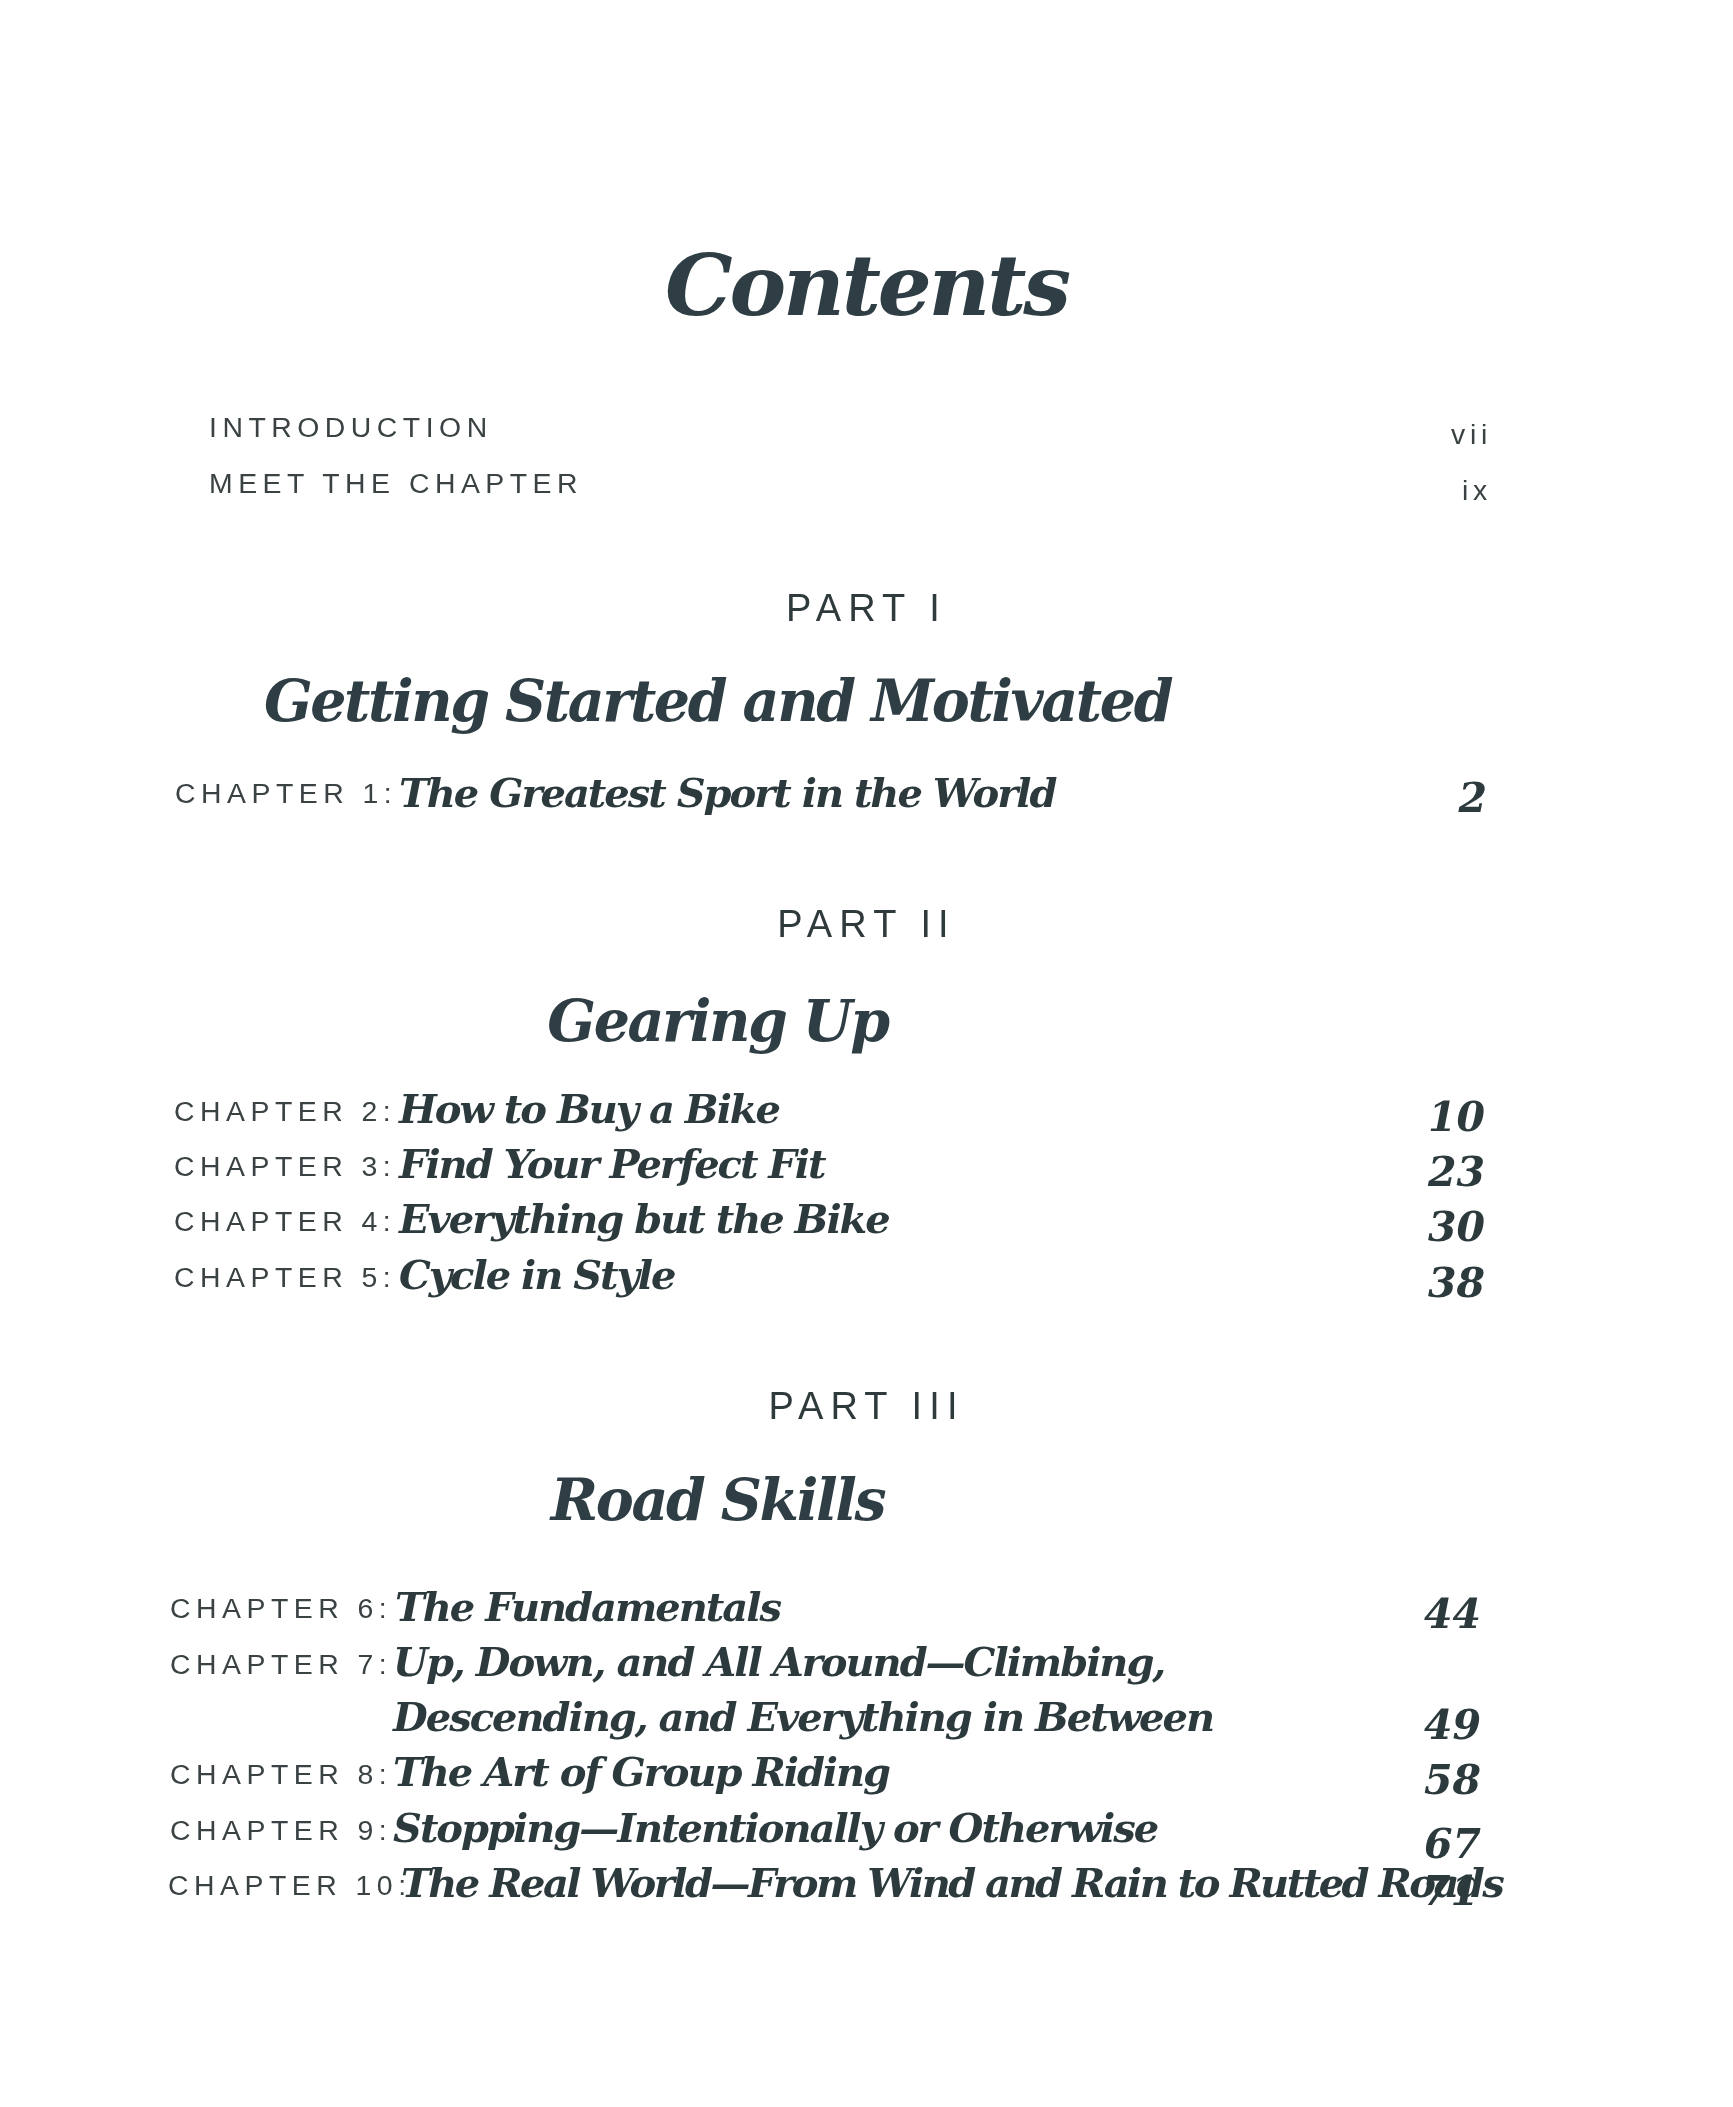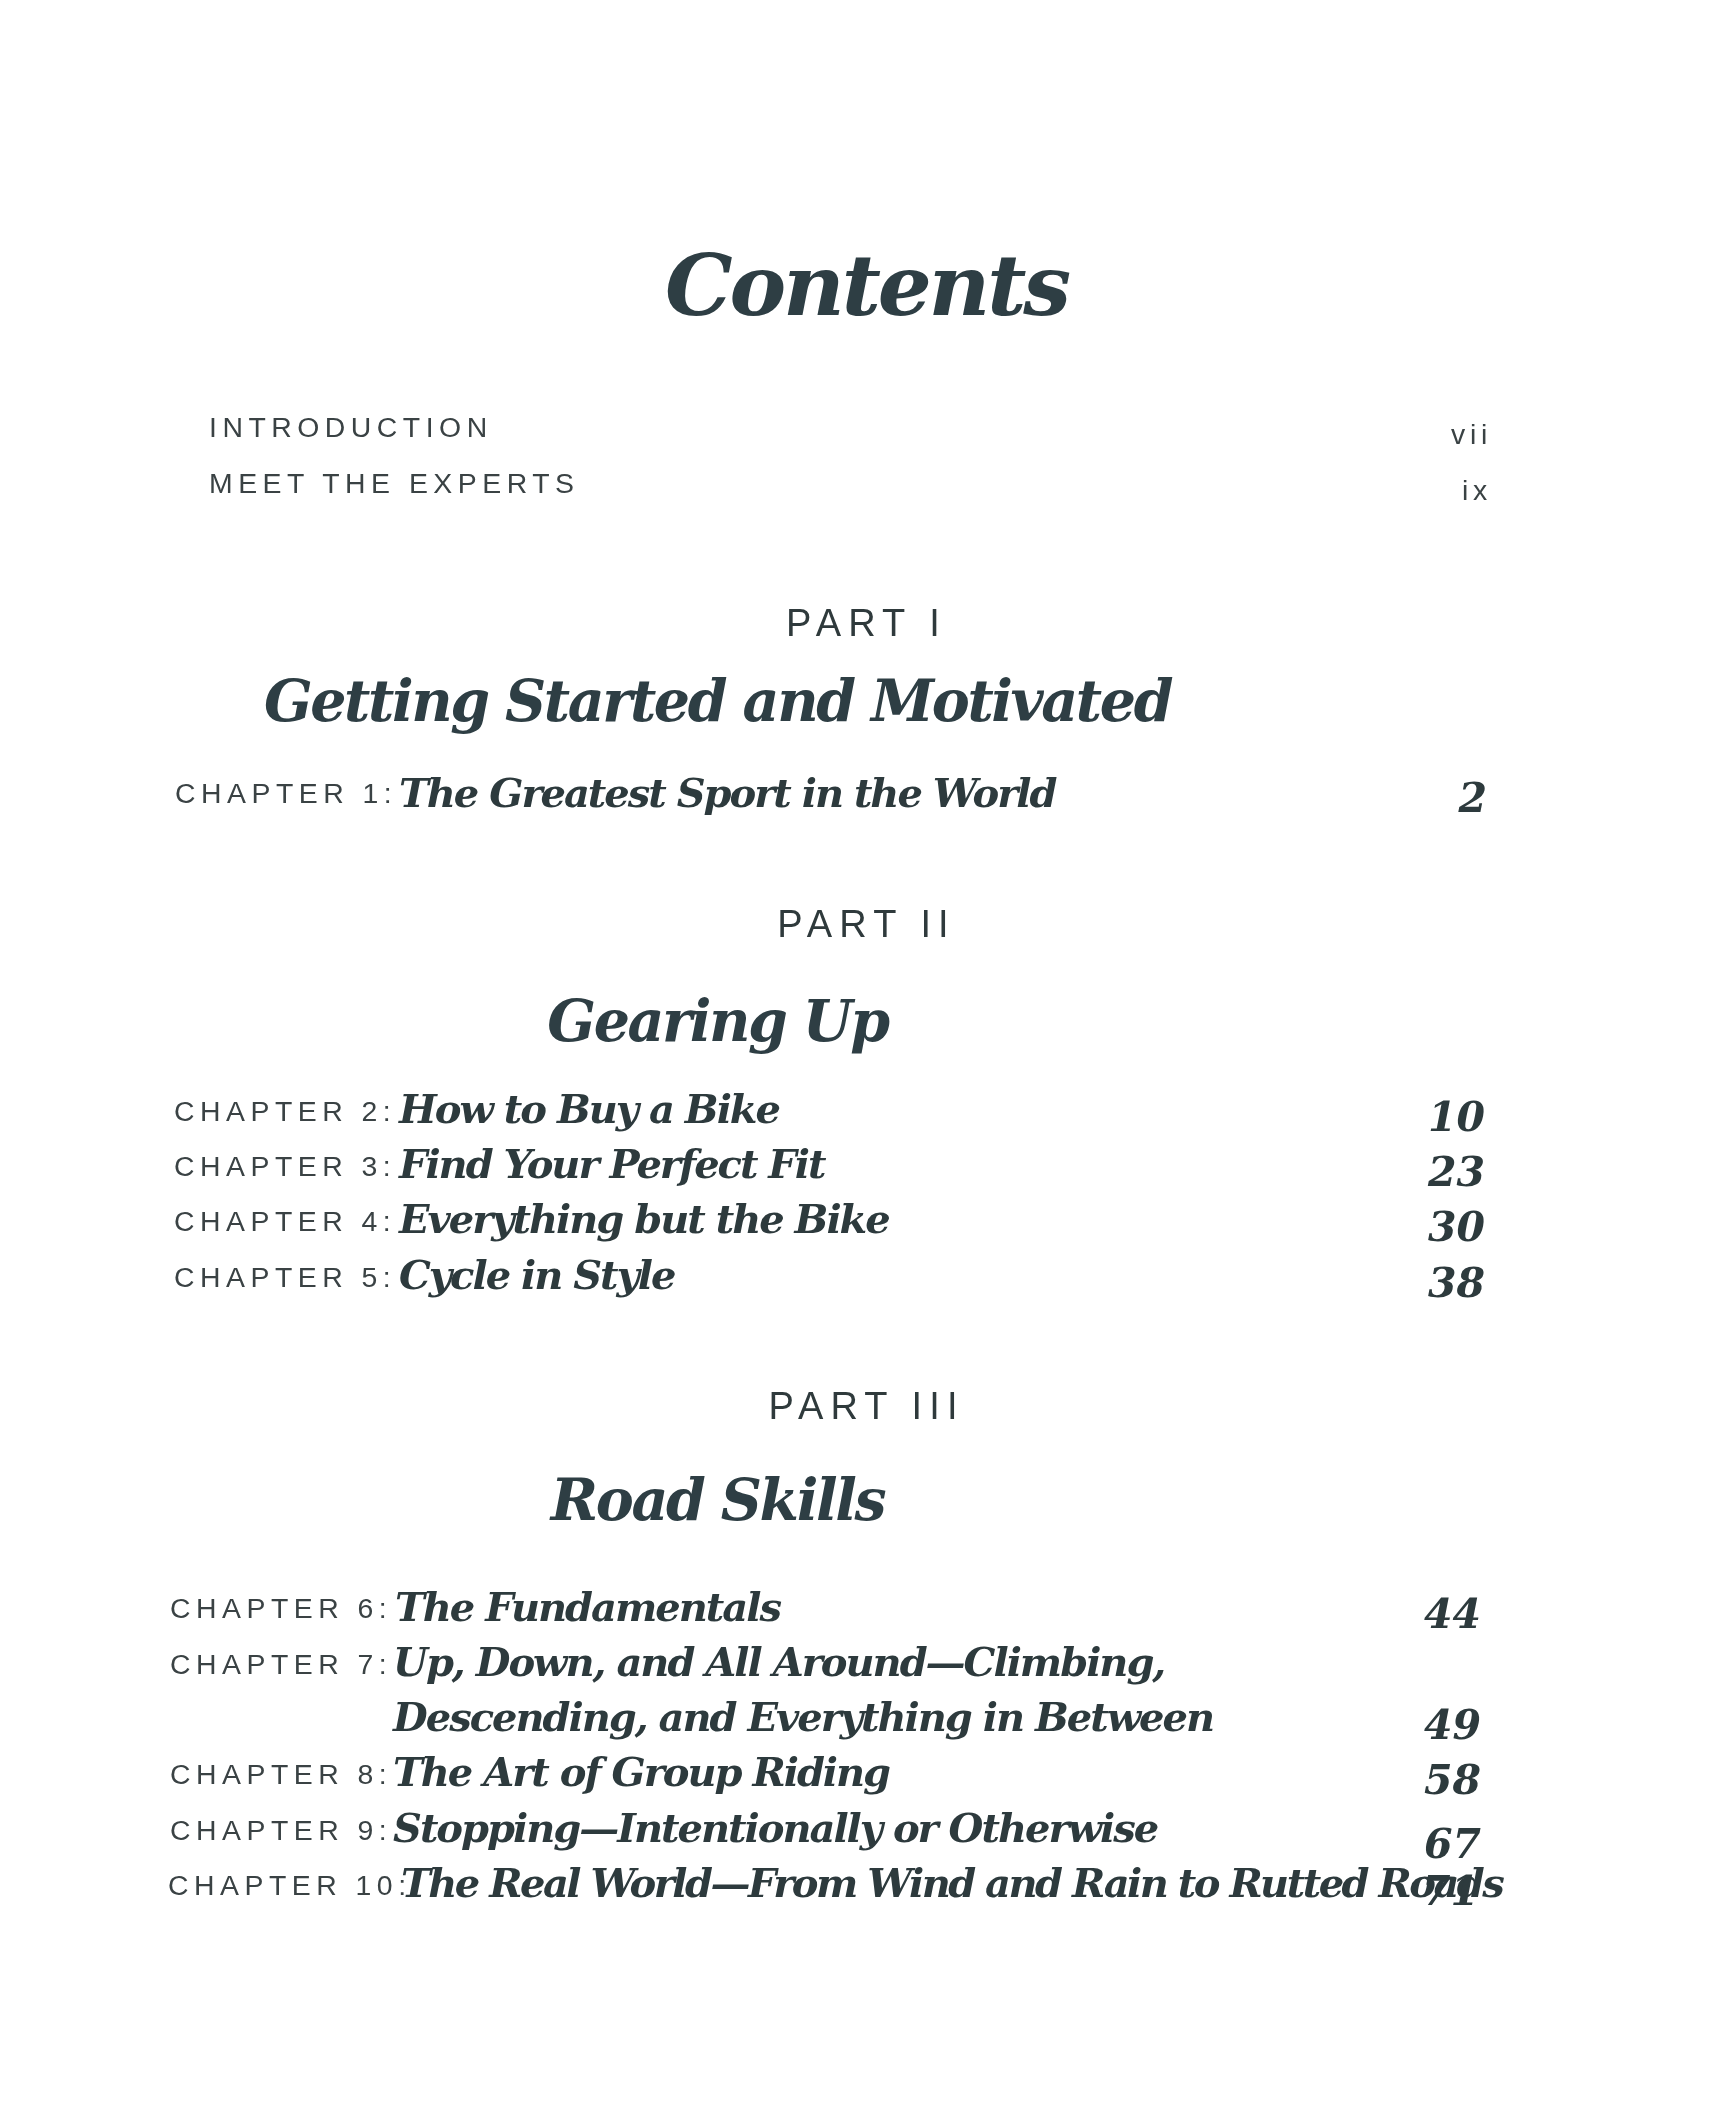--- a/index.html
+++ b/index.html
@@ -41,24 +41,24 @@
     font-size: 41px; color: #2d3a3d; line-height: 1; text-align: right; width: 158px;
   }
 </style>
 </head>
 <body>
 
 <h1 class="abs title">Contents</h1>
 
 <div class="abs front-label" style="left:209px; top:413px;">INTRODUCTION</div>
 <div class="abs front-page" style="left:1334px; top:420px;">vii</div>
-<div class="abs front-label" style="left:209px; top:469px;">MEET THE EXPERTS</div>
+<div class="abs front-label" style="left:209px; top:469px;">MEET THE CHAPTER</div>
 <div class="abs front-page" style="left:1334px; top:476px;">ix</div>
 
-<div class="abs part-label" style="top:589px;margin-top:15px;">PART I</div>
+<div class="abs part-label" style="top:589px;">PART I</div>
 <div class="abs part-title" style="top:672px;">Getting Started and Motivated</div>
 <div class="abs ch-label" style="left:175px; top:779px;">CHAPTER 1:</div>
 <div class="abs ch-title" style="left:399px; top:773px;">The Greatest Sport in the World</div>
 <div class="abs ch-page" style="left:1329px; top:778px;">2</div>
 
 <div class="abs part-label" style="top:905px;">PART II</div>
 <div class="abs part-title" style="top:992px;">Gearing Up</div>
 
 <div class="abs ch-label" style="left:174px; top:1097px;">CHAPTER 2:</div>
 <div class="abs ch-title" style="left:399px; top:1089px;">How to Buy a Bike</div>

